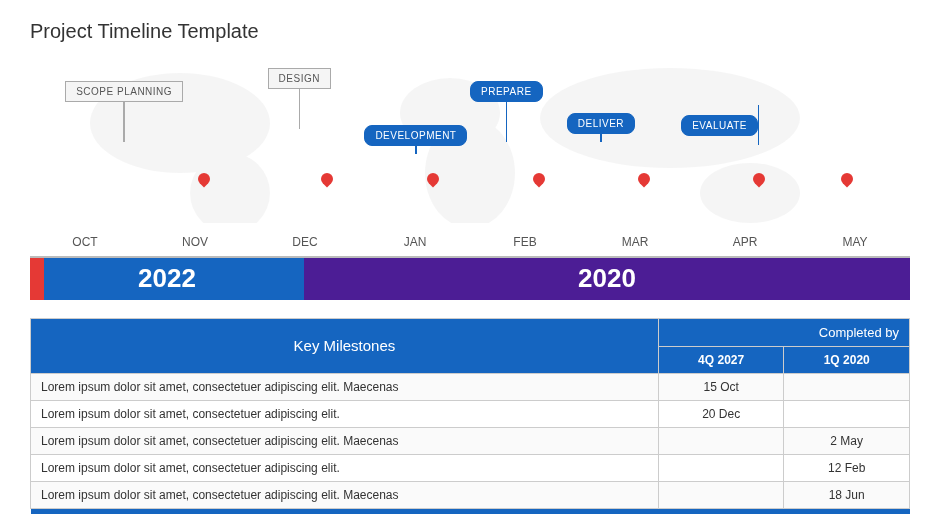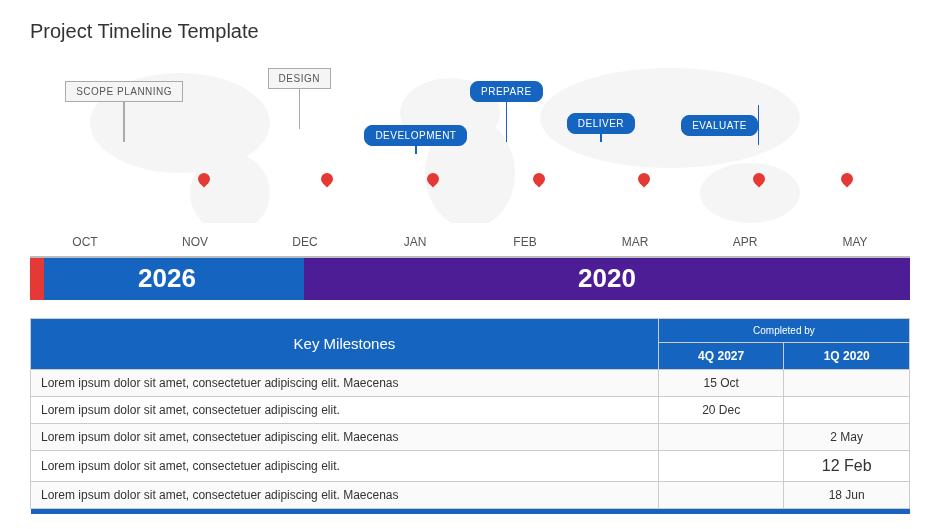--- a/index.html
+++ b/index.html
@@ -168,22 +168,22 @@
     }
 
     .table-section tr:nth-child(odd) td {
       background: #fafafa;
     }
     .table-section tr:nth-child(even) td {
       background: #fff;
     }
 
     .completed-by-header {
-      text-align: center;
-      font-size: 10px;
+      text-align: right;
+      font-size: 13px;
     }
 
     .blue-bottom-bar {
       height: 5px;
       background: #1565c0;
     }
 
     .separator-line {
       width: 100%;
       height: 1.5px;
@@ -287,21 +287,21 @@
     <div class="month-cell">FEB</div>
     <div class="month-cell">MAR</div>
     <div class="month-cell">APR</div>
     <div class="month-cell">MAY</div>
   </div>
 
   <div class="separator-line"></div>
 
   <div class="timeline-axis">
     <div class="axis-bar axis-2019">
-      <span>2026</span>
+      <span>2022</span>
     </div>
     <div class="axis-bar axis-2020">
       <span>2020</span>
     </div>
   </div>
 
 </div>
 
 <div style="margin-top:14px;">
   <table class="table-section">
@@ -340,21 +340,21 @@
           <td style="text-align: center; font-size: 12px;"></td>
         </tr>
         <tr>
           <td style="font-size: 12px;">Lorem ipsum dolor sit amet, consectetuer adipiscing elit.  Maecenas</td>
           <td style="text-align: center; font-size: 12px;"></td>
           <td style="text-align: center; font-size: 12px;">2 May</td>
         </tr>
         <tr>
           <td style="font-size: 12px;">Lorem ipsum dolor sit amet, consectetuer adipiscing elit.</td>
           <td style="text-align: center; font-size: 12px;"></td>
-          <td style="text-align: center; font-size: 16px;">12 Feb</td>
+          <td style="text-align: center; font-size: 12px;">12 Feb</td>
         </tr>
         <tr>
           <td style="font-size: 12px;">Lorem ipsum dolor sit amet, consectetuer adipiscing elit.  Maecenas</td>
           <td style="text-align: center; font-size: 12px;"></td>
           <td style="text-align: center; font-size: 12px;">18 Jun</td>
         </tr>
       </tbody>
     <tfoot>
       <tr>
         <td colspan="3" style="padding:0; border:none;">

